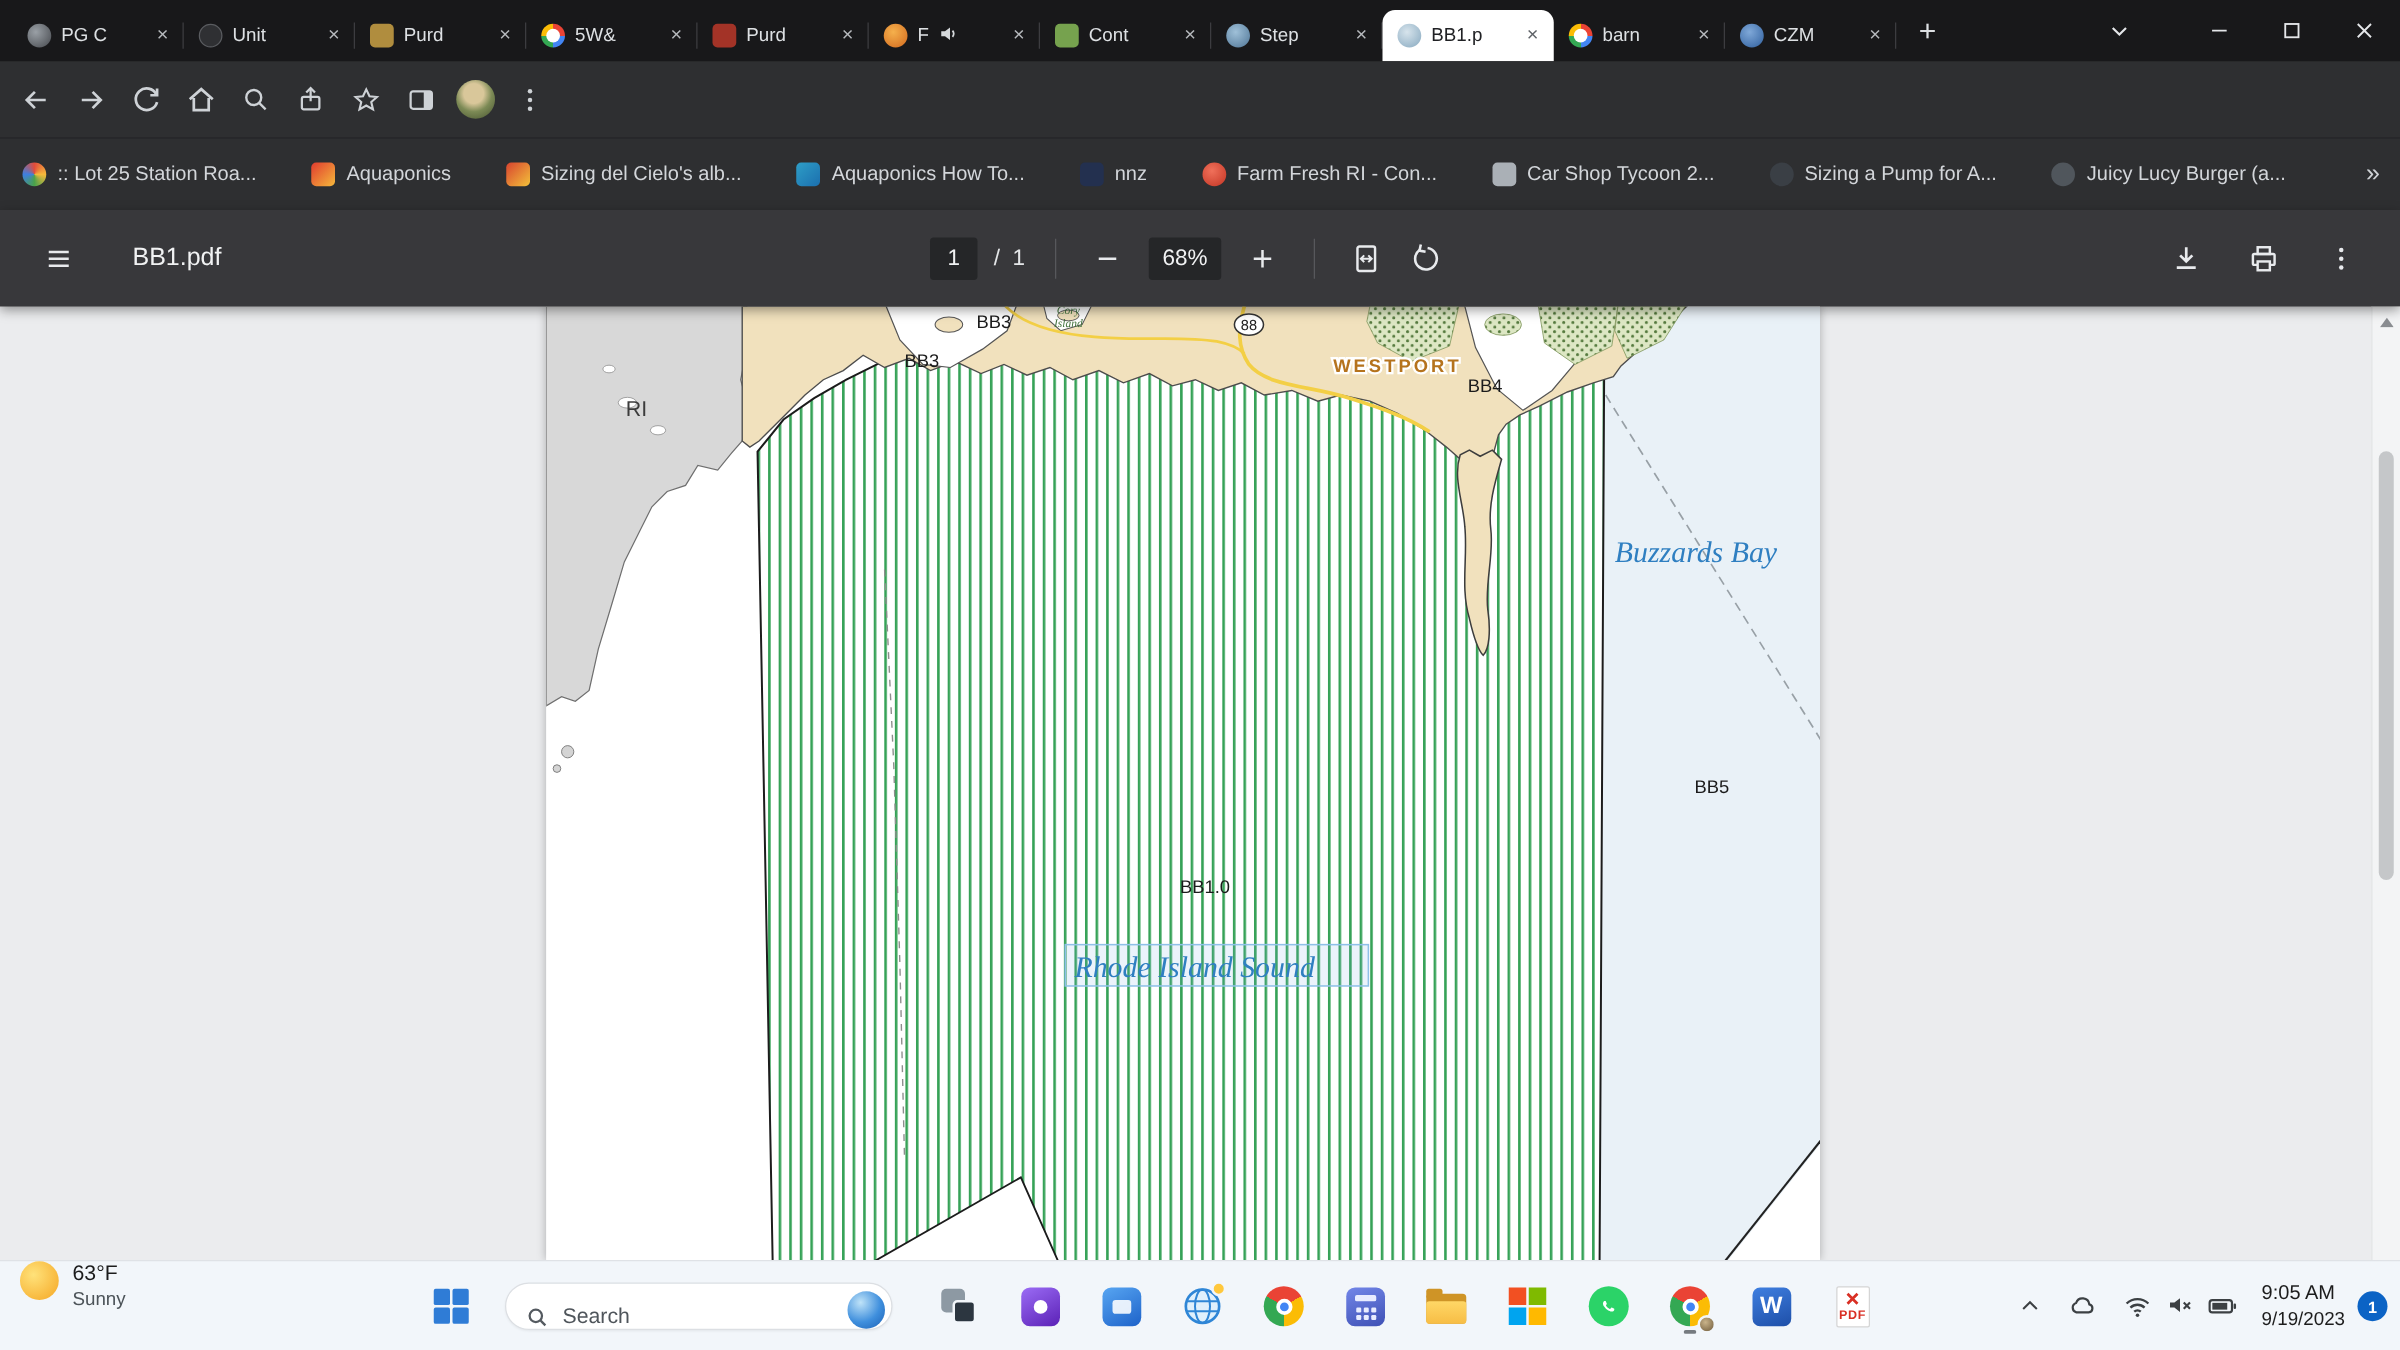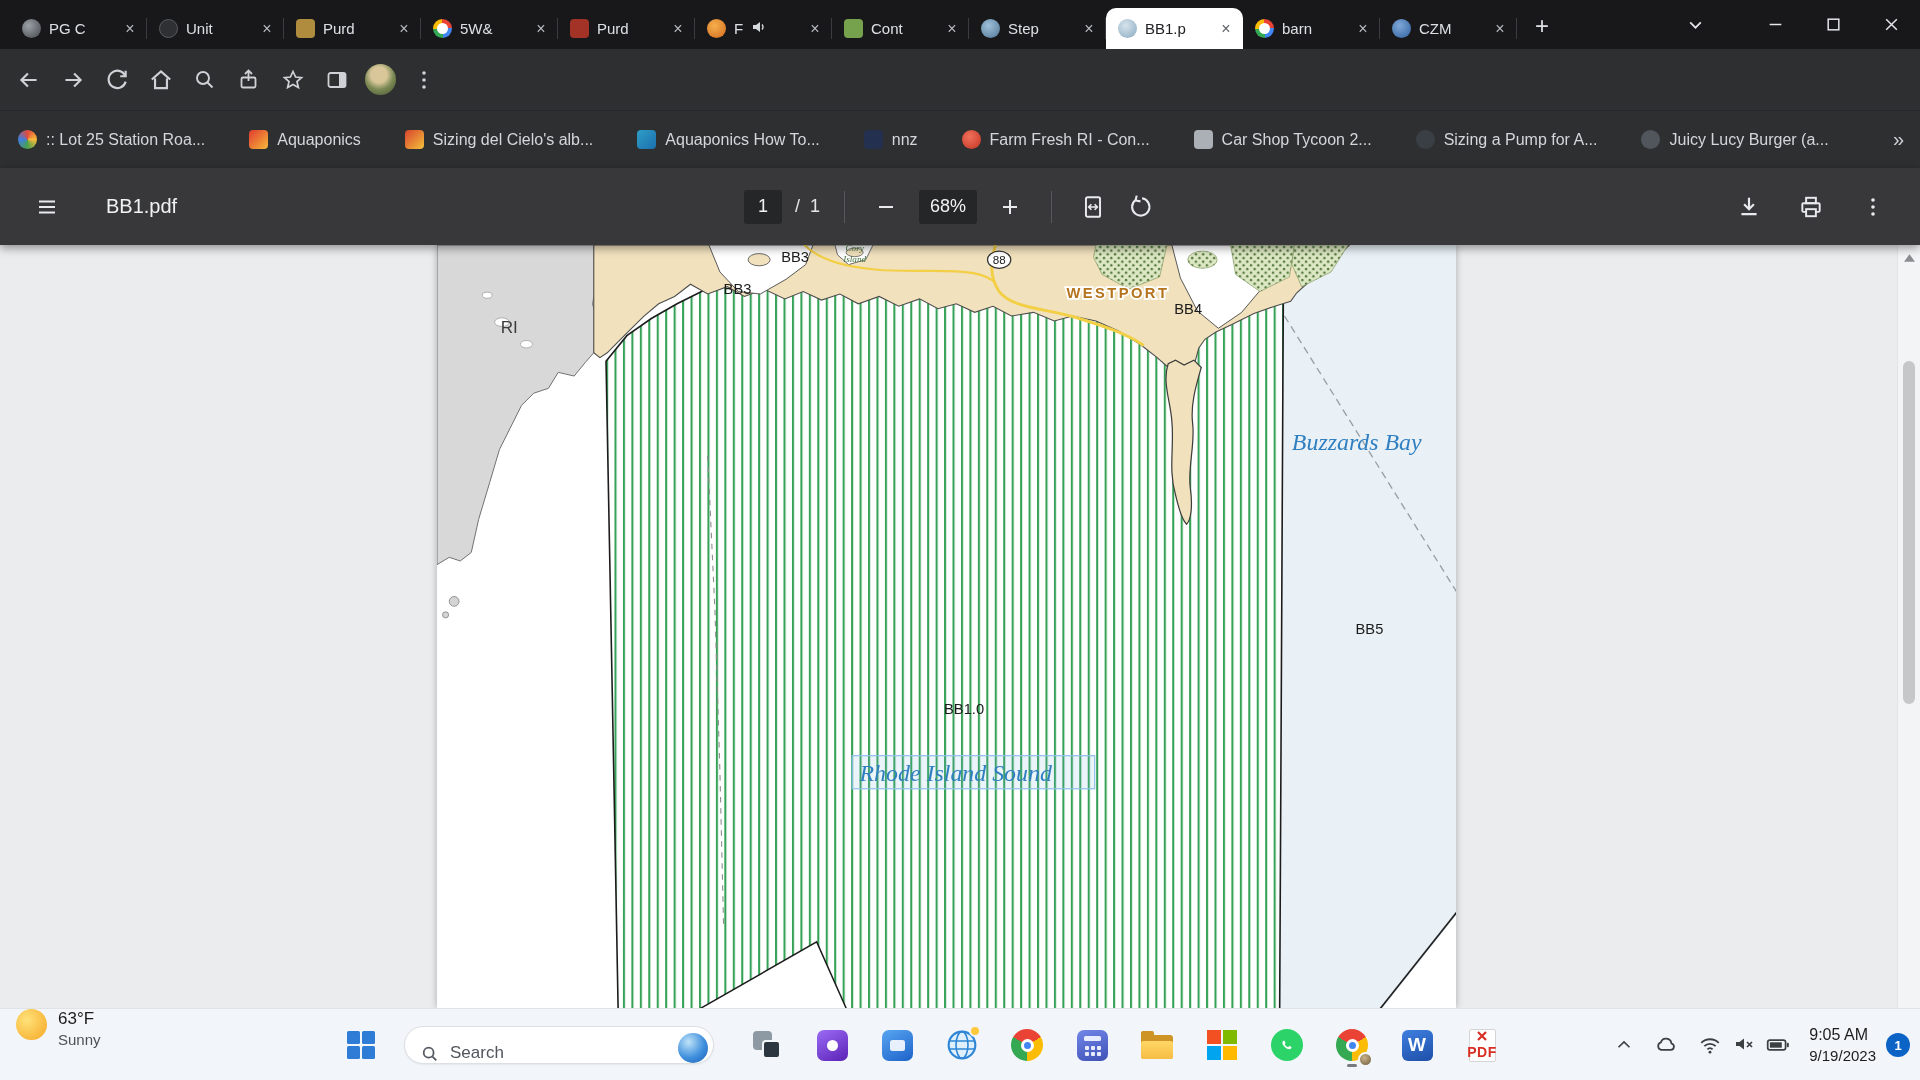--- a/index.html
+++ b/index.html
@@ -108,21 +108,21 @@
   .folder-icon{position:relative;width:32px;height:27px;}
   .folder-back{position:absolute;left:0;top:3px;width:32px;height:24px;background:#cf9426;border-radius:3px;}
   .folder-back::before{content:"";position:absolute;left:0;top:-4px;width:13px;height:7px;background:#cf9426;border-radius:2px 2px 0 0;}
   .folder-front{position:absolute;left:0;top:9px;width:32px;height:18px;background:linear-gradient(180deg,#ffd766,#f7bd45);border-radius:2.5px;}
   .grid-icon{display:grid;grid-template-columns:14px 14px;grid-template-rows:14px 14px;gap:2px;}
   .wa-icon{width:32px;height:32px;border-radius:50%;background:#2bd368;display:flex;align-items:center;justify-content:center;}
   .mini-avatar{position:absolute;bottom:0px;right:1px;width:15px;height:15px;border-radius:50%;background:radial-gradient(circle at 40% 35%,#c9b38a,#6e5a3a);border:2px solid #f2f6fa;}
   .tb-btn.open::after{content:"";position:absolute;bottom:0px;left:50%;transform:translateX(-50%);width:10px;height:3px;border-radius:2px;background:#767b80;}
   .word-icon{width:31px;height:31px;border-radius:6px;background:linear-gradient(160deg,#3f7fe0,#1e4fa8);color:#fff;font-weight:bold;font-size:19px;display:flex;align-items:center;justify-content:center;}
   .pdfapp-icon{width:27px;height:33px;background:#fff;border:1px solid #d5d5d5;border-radius:2px;display:flex;flex-direction:column;align-items:center;justify-content:center;gap:2px;}
-  .pdfapp-label{font-size:14px;font-weight:bold;color:#d93025;letter-spacing:.5px;}
+  .pdfapp-label{font-size:10px;font-weight:bold;color:#d93025;letter-spacing:.5px;}
   .tray{position:absolute;right:0;top:0;height:72px;display:flex;align-items:center;}
   .tray-ic{width:34px;height:34px;display:flex;align-items:center;justify-content:center;flex:none;}
   .clock{text-align:left;margin:0 10px 0 14px;line-height:1.35;}
   .clock-time{font-size:16px;}
   .clock-date{font-size:15px;}
   .badge{width:24px;height:24px;border-radius:50%;background:#0b63c5;color:#fff;font-size:13px;font-weight:bold;display:flex;align-items:center;justify-content:center;margin-right:10px;}
 </style>
 </head>
 <body>
 

